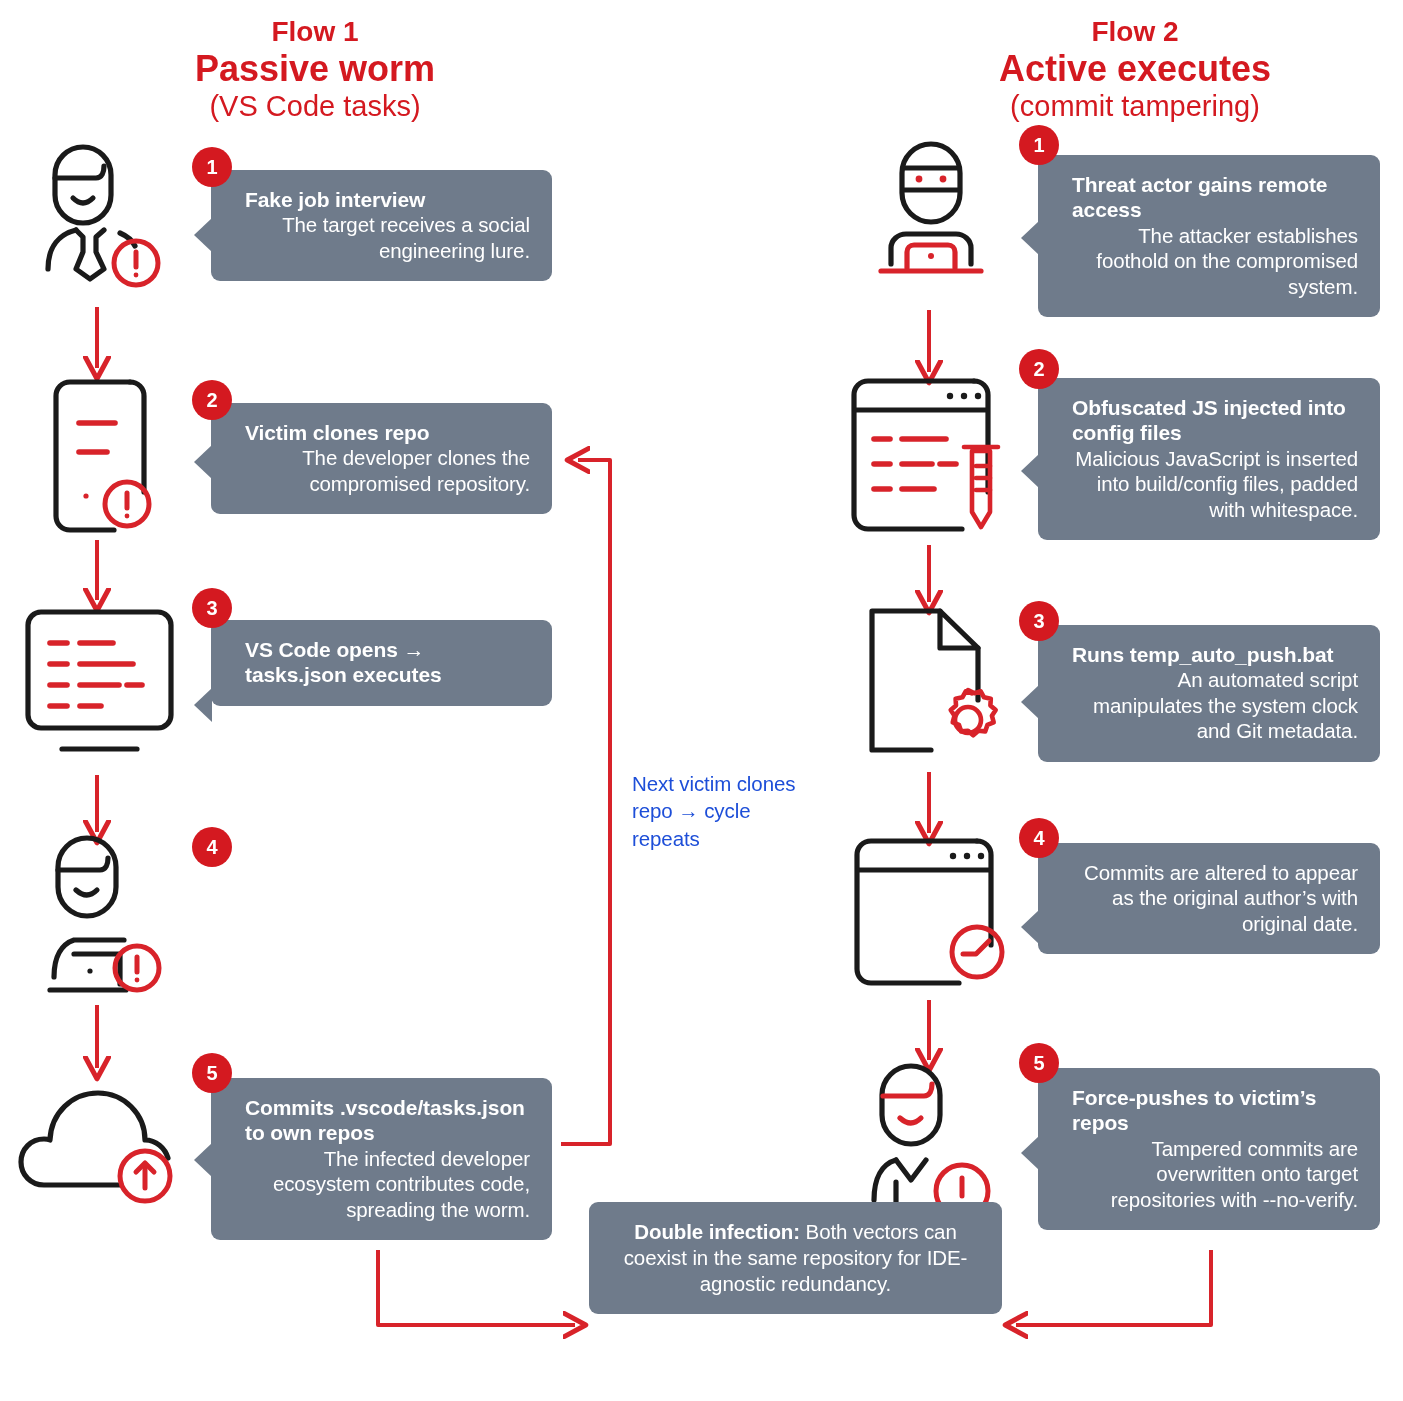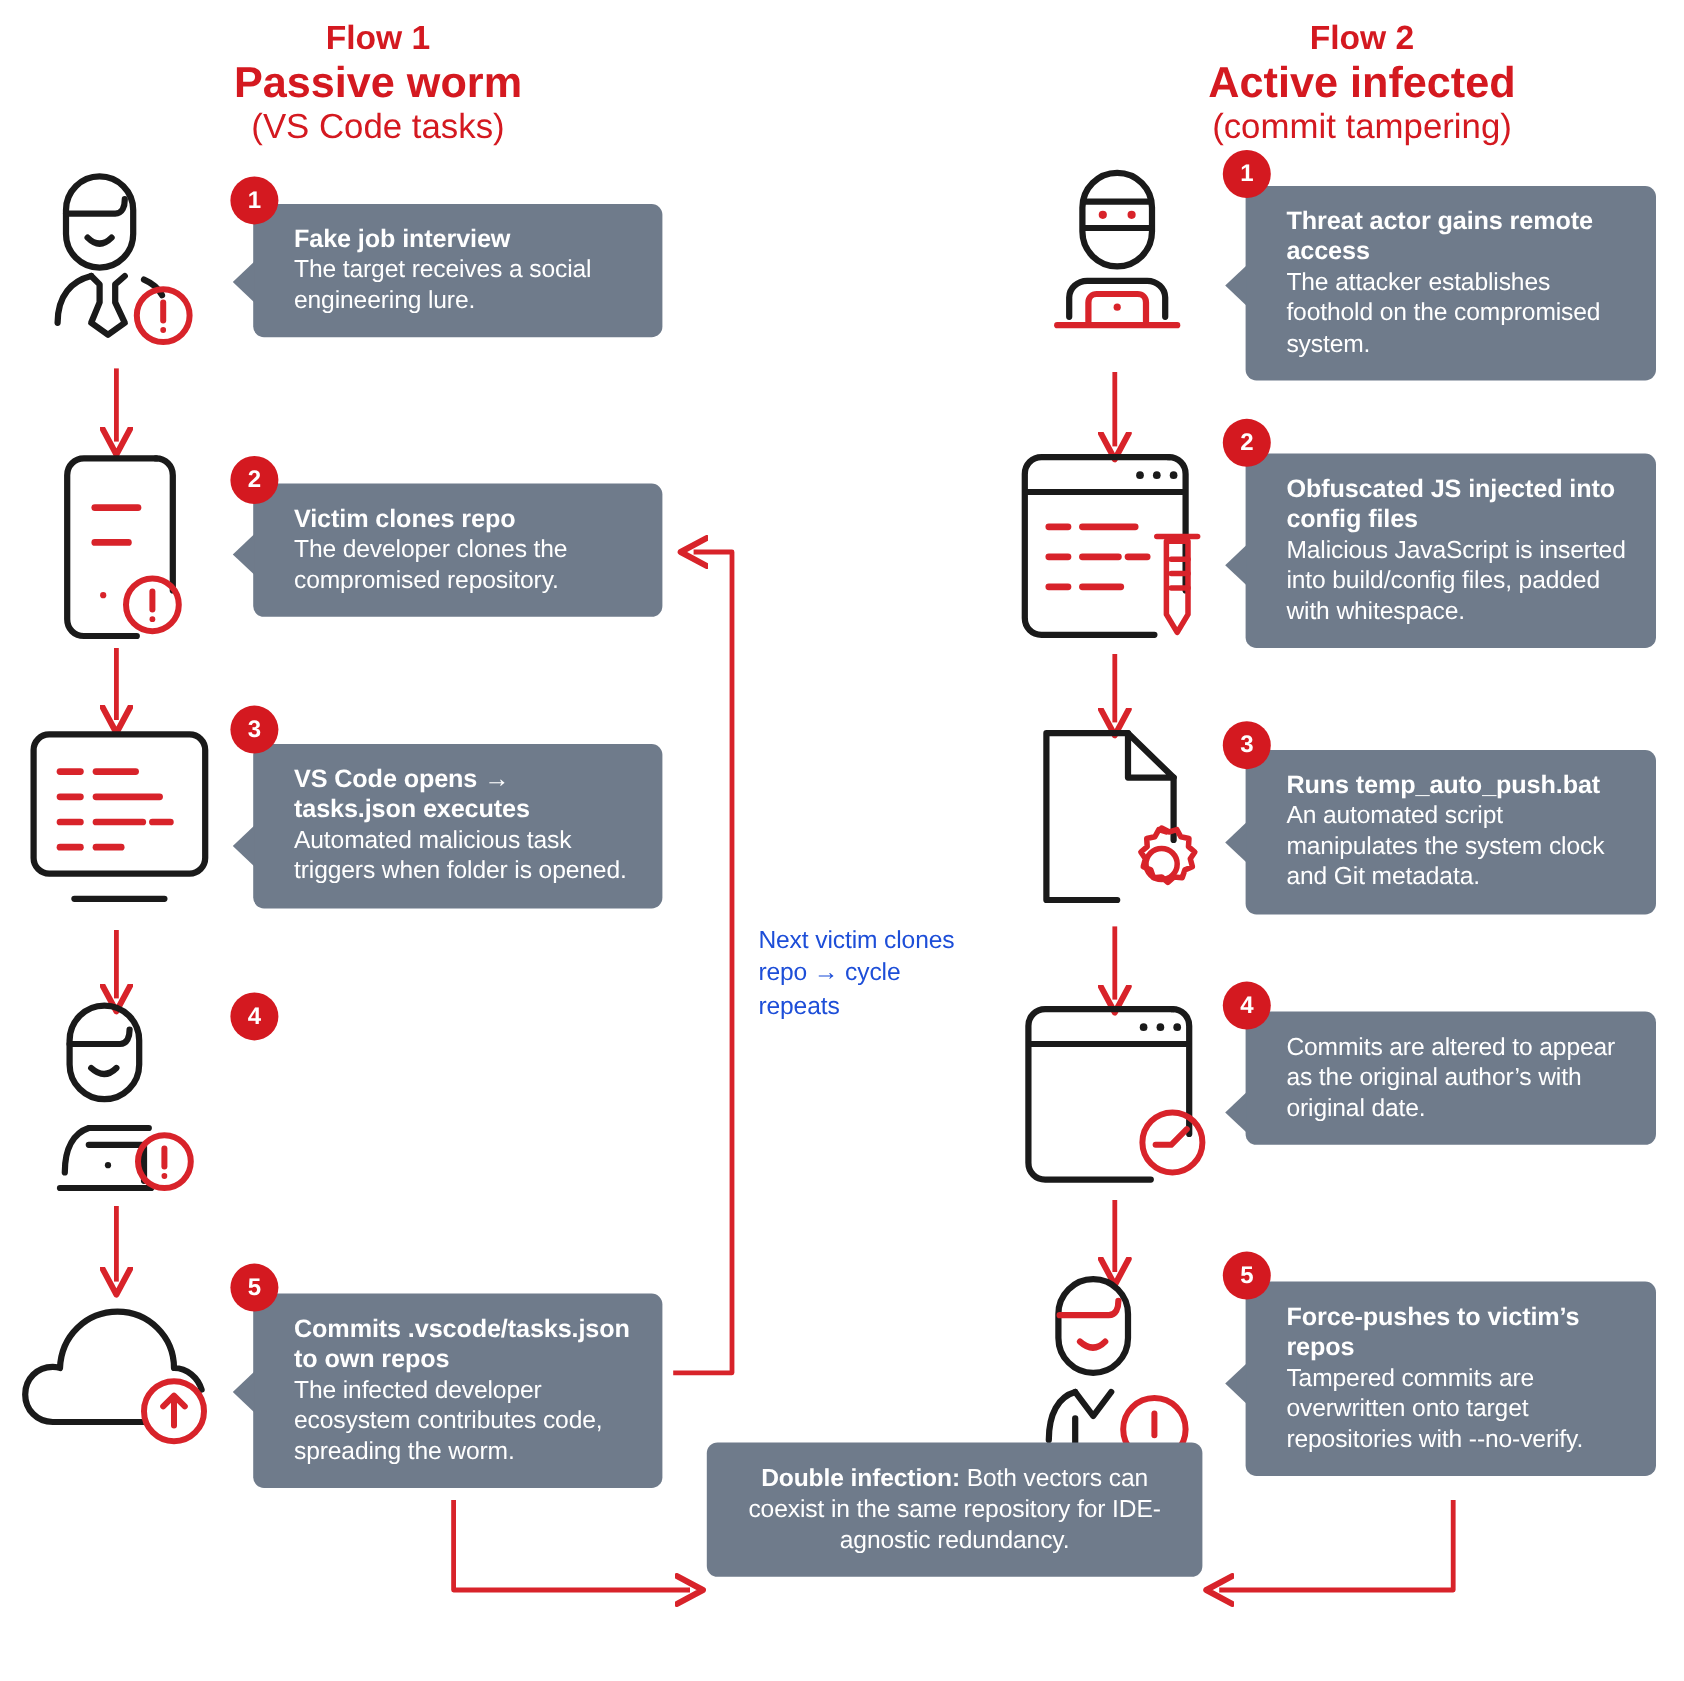--- a/index.html
+++ b/index.html
@@ -38,21 +38,21 @@
     border-top:17px solid transparent;
     border-bottom:17px solid transparent;
     border-right:18px solid #6f7b8b;
   }
   .card .c-title{
     font-size:21px;font-weight:bold;line-height:1.21;
     display:block;letter-spacing:-0.1px;
   }
   .card .c-desc{
     font-size:20.5px;font-weight:normal;line-height:1.24;
-    display:block;letter-spacing:-0.1px;
+    display:block;letter-spacing:-0.1px;text-align:right;
   }
   .badge{
     position:absolute;
     width:40px;height:40px;border-radius:50%;
     background:#d41920;color:#fff;
     font-size:20px;font-weight:bold;
     display:flex;align-items:center;justify-content:center;
     z-index:5;
   }
 
@@ -107,21 +107,21 @@
   </svg>
 
   <div class="flow-header" id="flow1-header">
     <span class="ln1">Flow 1</span>
     <span class="ln2">Passive worm</span>
     <span class="ln3">(VS Code tasks)</span>
   </div>
 
   <div class="flow-header" id="flow2-header">
     <span class="ln1">Flow 2</span>
-    <span class="ln2">Active infected</span>
+    <span class="ln2">Active executes</span>
     <span class="ln3">(commit tampering)</span>
   </div>
 
   <svg class="icon" style="left:38px;top:138px;width:130px;height:170px" viewBox="0 0 130 170">
     <g fill="none" stroke="#1a1a1a" stroke-width="5.2" stroke-linecap="round" stroke-linejoin="round">
       <rect x="17" y="9" width="56" height="76" rx="28"></rect>
       <path d="M17,40 L58,40 C64,40 66,34 66,28"></path>
       <path d="M35,60 Q45,70 55,60"></path>
       <path d="M10,131 C10,108 22,96 38,92"></path>
       <path d="M82,95 C89,98 94,102 97,108"></path>
@@ -297,21 +297,20 @@
   <div class="card" style="left:211px;top:403px;width:341px;">
     <span class="tail" style="top:42px;"></span>
     <span class="c-title">Victim clones repo</span>
     <span class="c-desc">The developer clones the compromised repository.</span>
   </div>
   <div class="badge" style="left:192px;top:380px;">2</div>
 
   <div class="card" style="left:211px;top:620px;width:341px;">
     <span class="tail" style="top:68px;"></span>
     <span class="c-title">VS Code opens → tasks.json executes</span>
-    <span class="c-desc">Automated malicious task triggers when folder is opened.</span>
   </div>
   <div class="badge" style="left:192px;top:588px;">3</div>
 
   <div class="badge" style="left:192px;top:827px;">4</div>
 
   <div class="card" style="left:211px;top:1078px;width:341px;">
     <span class="tail" style="top:65px;"></span>
     <span class="c-title">Commits .vscode/tasks.json to own repos</span>
     <span class="c-desc">The infected developer ecosystem contributes code, spreading the worm.</span>
   </div>

